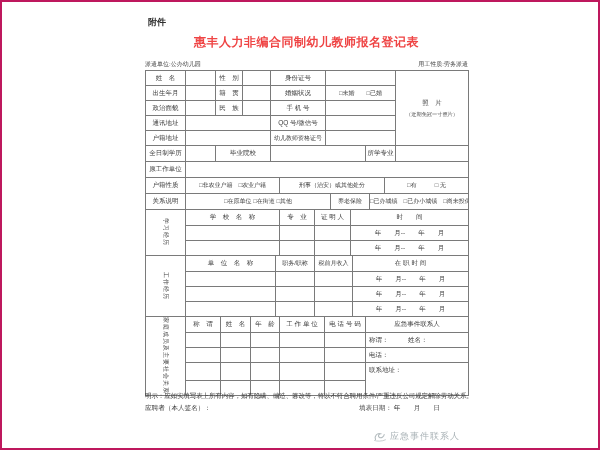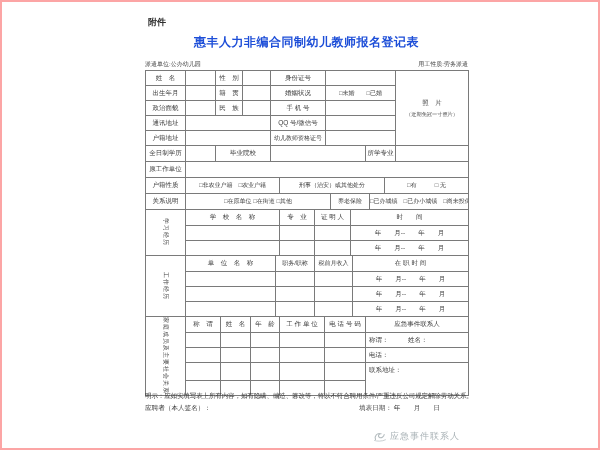--- a/index.html
+++ b/index.html
@@ -1,21 +1,21 @@
 <!DOCTYPE html>
 <html><head>
 <meta charset="utf-8">
 <style>
   html,body{margin:0;padding:0;background:#fff;}
   .canvas{position:relative;width:600px;height:450px;background:#fff;
-          border:2px solid #fca5a5;box-sizing:border-box;overflow:hidden;
+          border:2px solid #be185d;box-sizing:border-box;overflow:hidden;
           font-family:"Liberation Sans",sans-serif;color:#3d3d3d;}
   .attachment{position:absolute;left:146px;top:14px;font-size:9px;font-weight:bold;color:#2f2f2f;}
   .title{position:absolute;left:143px;top:32px;width:323px;text-align:center;
-         font-size:12px;font-weight:bold;color:#1d4ed8;letter-spacing:0.5px;}
+         font-size:12px;font-weight:bold;color:#ef4444;letter-spacing:0.5px;}
   .meta{position:absolute;left:143px;top:58px;width:323px;display:flex;
         justify-content:space-between;font-size:6px;color:#444;}
   .tables{position:absolute;left:143px;top:69px;width:323px;}
   table{border-collapse:collapse;table-layout:fixed;width:323px;margin-top:-1px;}
   td{border:1px solid #7a7a7a;font-size:6.5px;text-align:center;vertical-align:middle;
      padding:0;color:#3d3d3d;overflow:hidden;white-space:nowrap;}
   .h15 td{height:14px;} .h16 td{height:15px;}
   .lbl{letter-spacing:0;}
   .left{text-align:left;padding-left:3px;}
   .xs{font-size:6px;}

